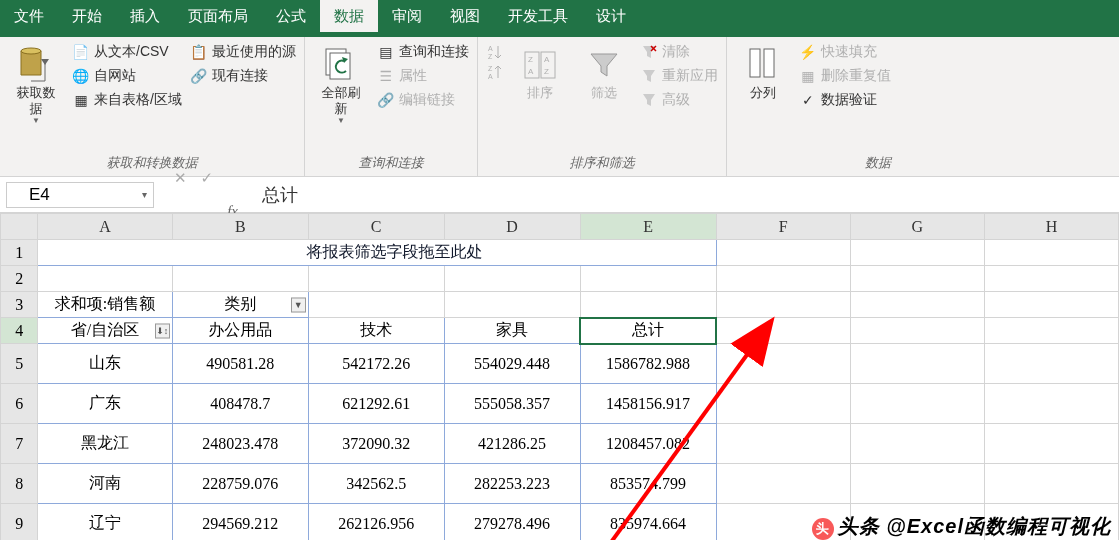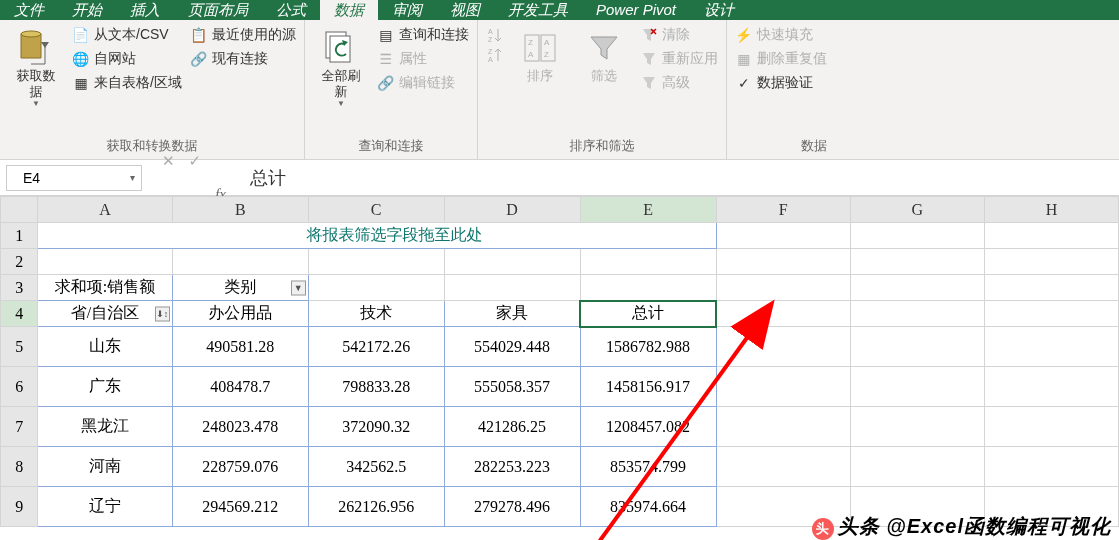--- a/index.html
+++ b/index.html
@@ -1,55 +1,55 @@
 <!DOCTYPE html>
 <html><head>
   <meta charset="utf-8">
   <style>
     * { margin: 0; padding: 0; box-sizing: border-box; }
     body { font-family: "Microsoft YaHei", "SimSun", sans-serif; font-size: 14px; background: #fff; overflow: hidden; width: 1119px; height: 540px; position: relative; }
     
-    .tabs { display: flex; background: #217346; height: 20px; align-items: center; font-style: italic; }
+    .tabs { display: flex; background: #217346; height: 37px; align-items: flex-start; }
     .tab { padding: 0 14px; color: #fff; height: 32px; line-height: 32px; cursor: pointer; font-size: 15px; }
     .tab.active { background: #f3f2f1; color: #217346; }
     
     .ribbon { display: flex; background: #f3f2f1; height: 140px; border-bottom: 1px solid #d4d4d4; }
     .ribbon-group { display: flex; flex-direction: column; border-right: 1px solid #d4d4d4; padding: 4px 8px 2px 8px; }
     .ribbon-group-content { flex: 1; display: flex; align-items: flex-start; gap: 8px; }
-    .ribbon-group-label { text-align: center; color: #666; font-size: 13px; padding: 2px 0; }
+    .ribbon-group-label { text-align: center; color: #666; font-size: 13px; padding: 2px 0; font-style: italic; }
     
     .big-btn { display: flex; flex-direction: column; align-items: center; justify-content: center; padding: 4px 6px; cursor: pointer; width: 56px; }
     .big-btn .icon { width: 36px; height: 40px; display: flex; align-items: center; justify-content: center; }
     .big-btn .label { font-size: 13px; color: #333; text-align: center; line-height: 1.2; }
     .big-btn.disabled .label { color: #b0b0b0; }
     
     .small-btns { display: flex; flex-direction: column; gap: 6px; padding-top: 2px; }
     .small-btn { display: flex; align-items: center; gap: 4px; cursor: pointer; font-size: 14px; color: #333; white-space: nowrap; }
     .small-btn .sicon { width: 18px; height: 18px; display: inline-flex; align-items: center; justify-content: center; }
     .small-btn.disabled { color: #b0b0b0; }
     
     .formula-bar { display: flex; align-items: center; height: 36px; border-bottom: 1px solid #d4d4d4; background: #fff; }
-    .name-box { width: 136px; border: 1px solid #ccc; height: 26px; margin: 0 6px; display: flex; align-items: center; padding: 0 16px; font-size: 14px; position: relative; }
+    .name-box { width: 148px; border: 1px solid #ccc; height: 26px; margin: 0 6px; display: flex; align-items: center; padding: 0 22px; font-size: 17px; position: relative; }
     .name-box::after { content: '▾'; position: absolute; right: 6px; color: #666; font-size: 10px; }
     .fb-btns { display: flex; gap: 14px; padding: 0 14px; color: #aaa; }
     .fb-btn { cursor: pointer; font-size: 15px; }
     .fx { font-style: italic; color: #666; font-family: serif; margin-top: 34px; }
     .formula-input { flex: 1; padding: 0 10px; font-size: 18px; color: #333; height: 26px; line-height: 26px; font-family: "SimSun", serif; }
     
     .sheet-area { position: relative; }
     .sheet { border-collapse: collapse; table-layout: fixed; }
     .sheet td, .sheet th { border: 1px solid #d4d4d4; height: 26px; font-size: 16px; font-family: "SimSun", serif; text-align: center; position: relative; }
     .corner { width: 38px; background: #e6e6e6; }
     .col-header { background: #e6e6e6; font-weight: normal; color: #333; font-family: Arial, sans-serif; width: 137px; }
     .col-header.sel { background: #d3e5d3; }
     .row-header { width: 38px; background: #e6e6e6; text-align: center; font-family: Arial, sans-serif; font-size: 15px; }
     .row-header.sel { background: #d3e5d3; }
     
     .pivot-cell { border: 1px solid #8ea9db !important; }
-    .pivot-hint { color: #0f766e; font-size: 17px; text-align: center; padding-left: 35px; }
+    .pivot-hint { color: #0f172a; font-size: 17px; text-align: center; padding-left: 35px; }
     .pivot-header { font-size: 17px; margin-top: 46px; }
     .drop-btn { position: absolute; right: 2px; top: 50%; transform: translateY(-50%); width: 15px; height: 15px; border: 1px solid #999; background: #f0f0f0; display: flex; align-items: center; justify-content: center; font-size: 9px; color: #555; cursor: pointer; }
     .data-cell { text-align: center; padding: 9px 6px; font-size: 17px; }
     .active-cell { outline: 2px solid #217346; outline-offset: -1px; }
     
     .arrow { position: absolute; pointer-events: none; z-index: 100; }
     .watermark { position: absolute; right: 8px; bottom: 0; font-size: 20px; color: #000; font-weight: bold; letter-spacing:1px; z-index: 50; font-style: italic; }
     .watermark .wicon { display:inline-block; width:22px; height:22px; border-radius:50%; background:#f85959; color:#fff; text-align:center; line-height:22px; font-style:normal; font-size:13px; margin-right:4px;}
     
     .dropdown-arrow { font-size: 8px; color: #666; }
@@ -60,21 +60,20 @@
 <div class="tabs">
   <div class="tab">文件</div>
   <div class="tab">开始</div>
   <div class="tab">插入</div>
   <div class="tab">页面布局</div>
   <div class="tab">公式</div>
   <div class="tab active">数据</div>
   <div class="tab">审阅</div>
   <div class="tab">视图</div>
   <div class="tab">开发工具</div>
-  <div class="tab">Power Pivot</div>
   <div class="tab">设计</div>
 </div>
 
 <div class="ribbon">
 
   <div class="ribbon-group">
     <div class="ribbon-group-content">
       <div class="big-btn">
         <span class="icon">
             <svg width="34" height="40" viewBox="0 0 34 40">
@@ -218,20 +217,29 @@
             </span>
             <span>高级</span>
           </div>
       </div>
     </div>
     <div class="ribbon-group-label">排序和筛选</div>
   </div>
 
   <div class="ribbon-group" style="border-right:none">
     <div class="ribbon-group-content">
+      <div class="big-btn">
+        <span class="icon">
+            <svg width="34" height="40">
+              <rect x="4" y="4" width="10" height="28" fill="#fff" stroke="#666"></rect>
+              <rect x="18" y="4" width="10" height="28" fill="#fff" stroke="#666"></rect>
+            </svg>
+          </span>
+        <span class="label">分列</span>
+      </div>
       <div class="small-btns">
         <div class="small-btn disabled">
             <span class="sicon">⚡</span>
             <span>快速填充</span>
           </div>
         <div class="small-btn disabled">
             <span class="sicon">▦</span>
             <span>删除重复值</span>
           </div>
         <div class="small-btn">
@@ -318,21 +326,21 @@
     <td class="pivot-cell data-cell">554029.448</td>
     <td class="pivot-cell data-cell">1586782.988</td>
     <td></td>
           <td></td>
           <td></td>
   </tr>
   <tr>
     <td class="row-header">6</td>
     <td class="pivot-cell data-cell">广东</td>
     <td class="pivot-cell data-cell">408478.7</td>
-    <td class="pivot-cell data-cell">798833.28</td>
+    <td class="pivot-cell data-cell">621292.61</td>
     <td class="pivot-cell data-cell">555058.357</td>
     <td class="pivot-cell data-cell">1458156.917</td>
     <td></td>
           <td></td>
           <td></td>
   </tr>
   <tr>
     <td class="row-header">7</td>
     <td class="pivot-cell data-cell">黑龙江</td>
     <td class="pivot-cell data-cell">248023.478</td>

